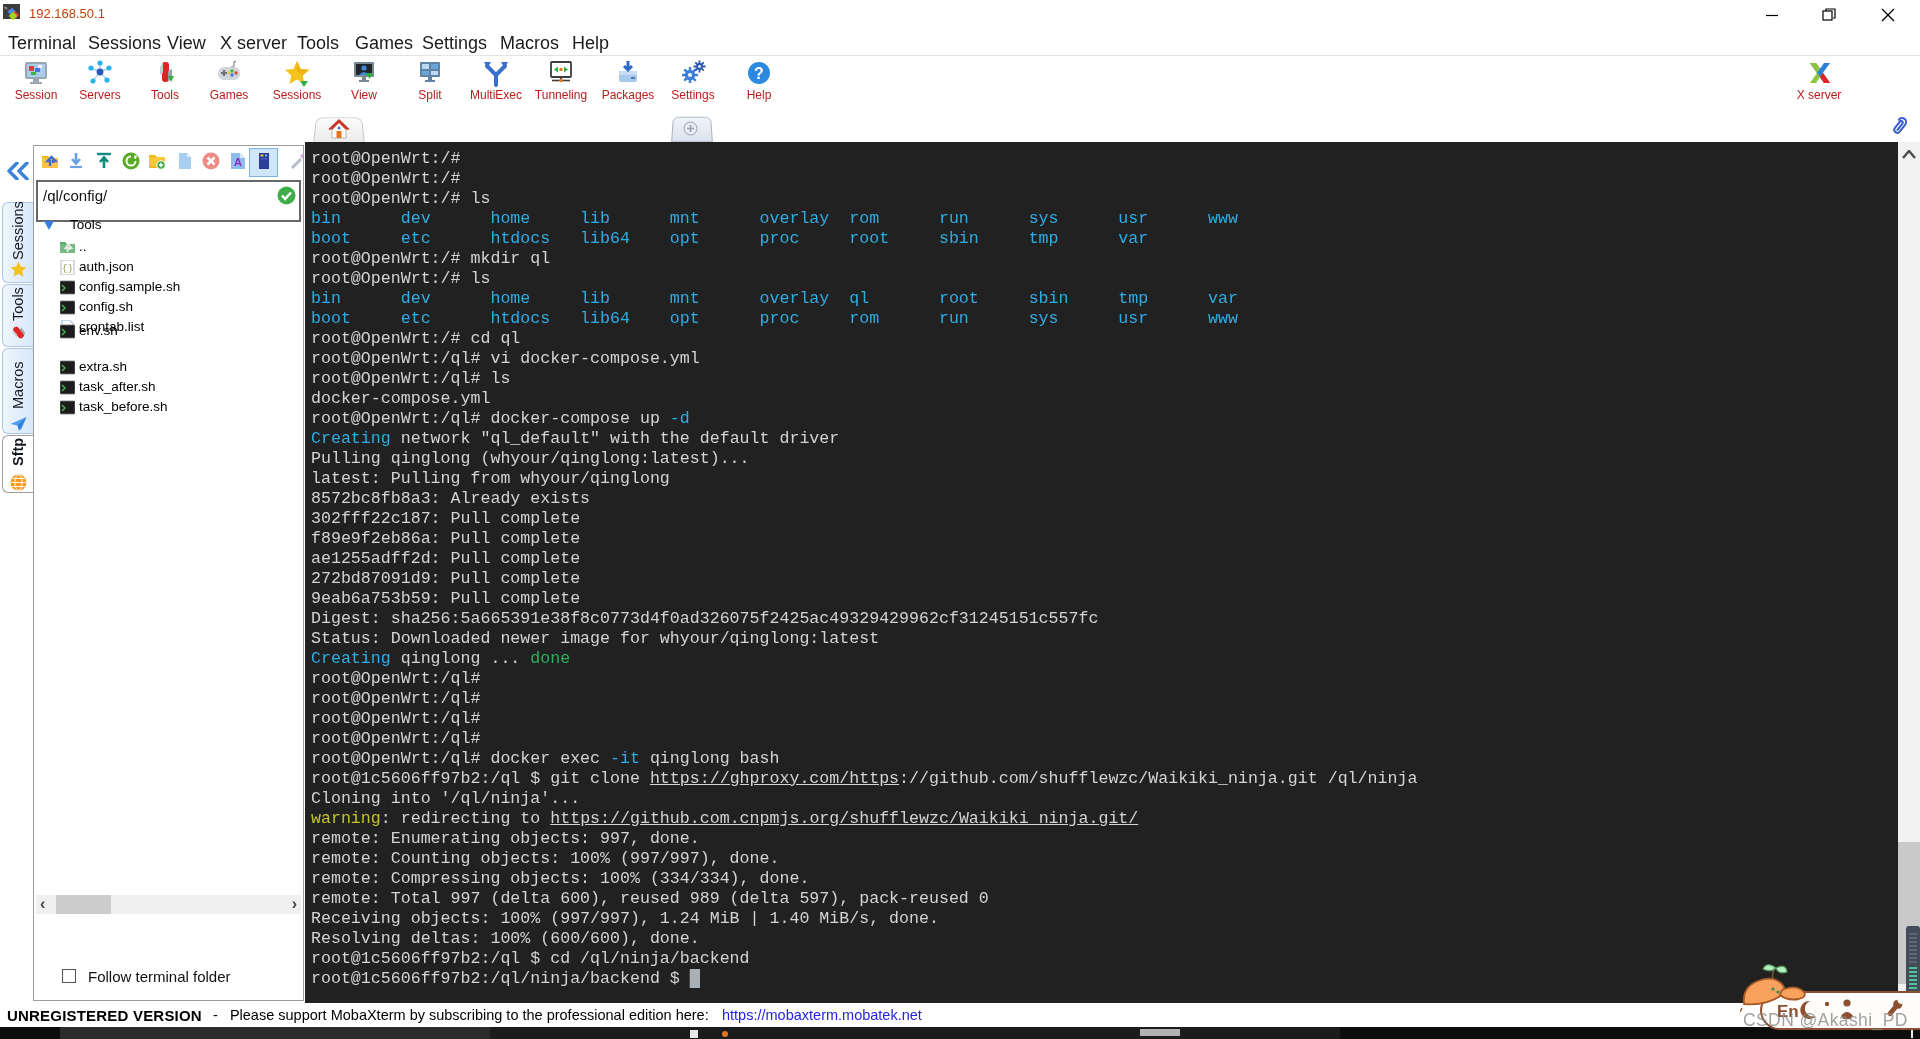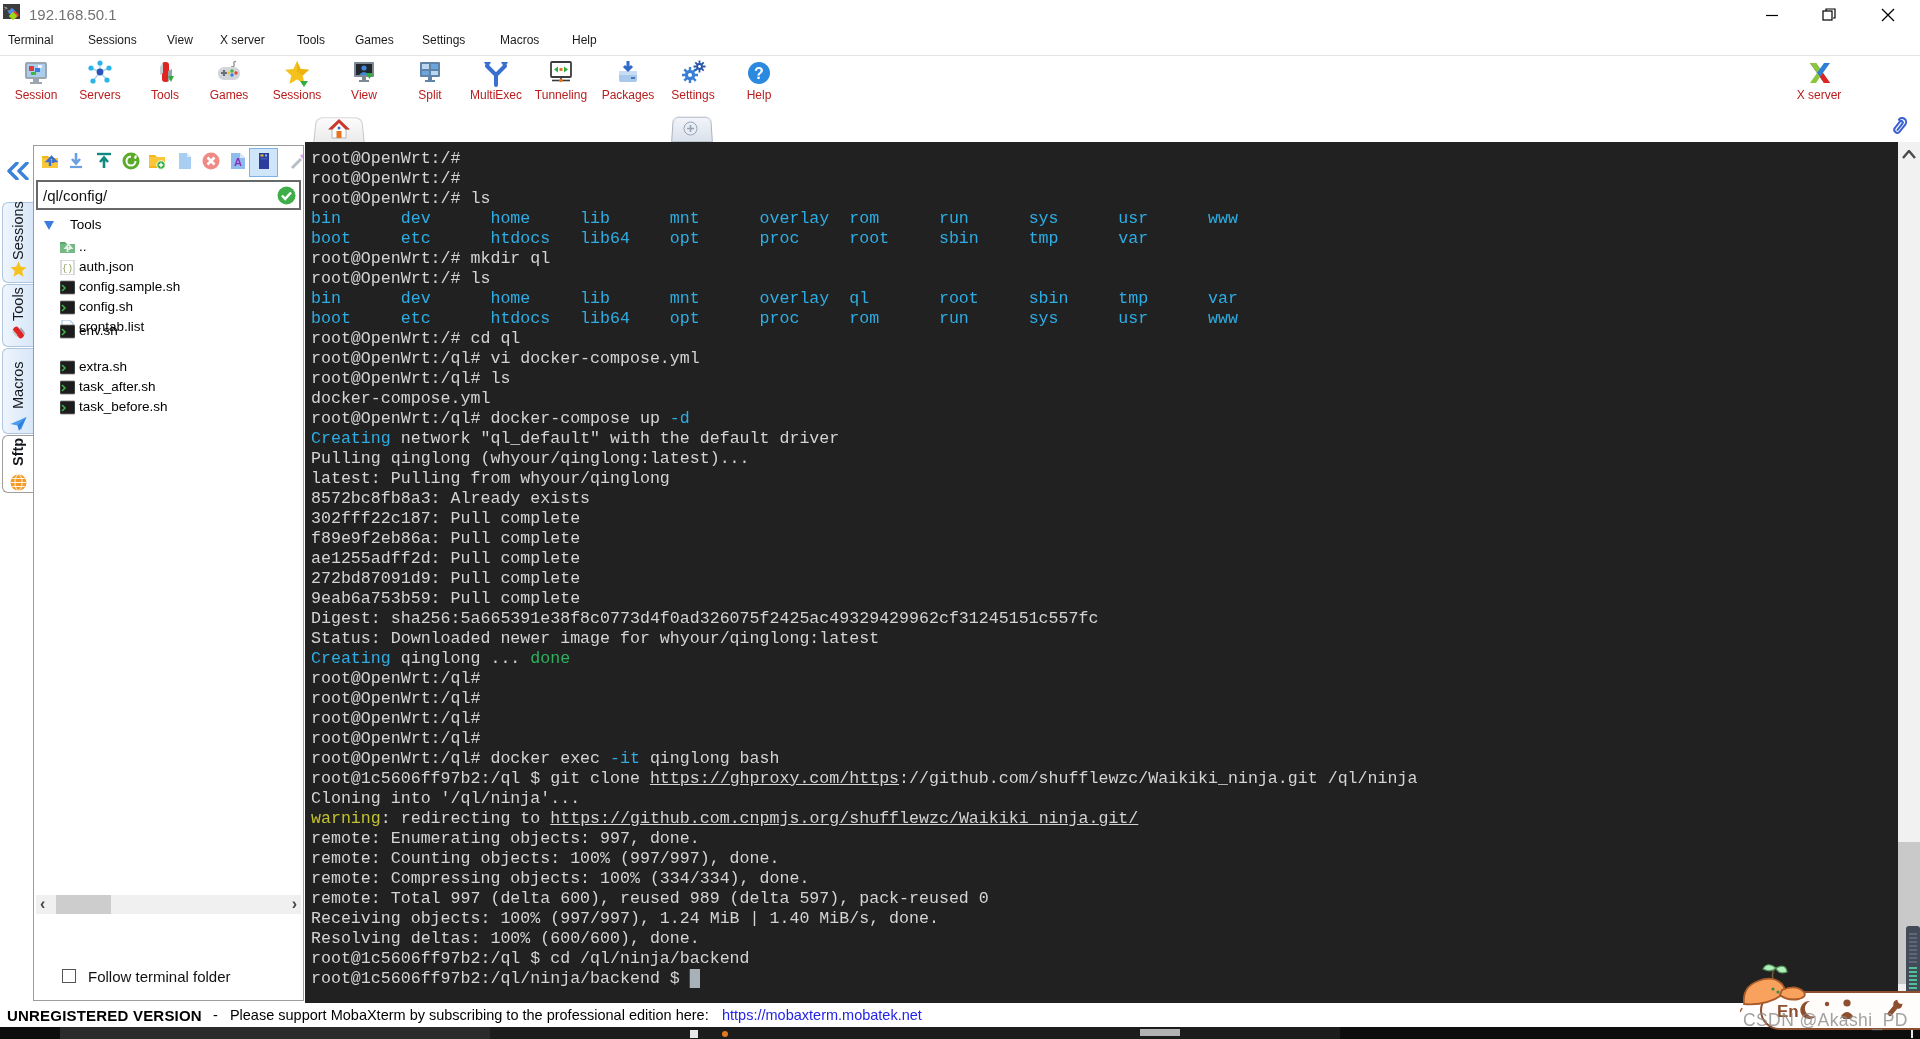--- a/index.html
+++ b/index.html
@@ -3,26 +3,26 @@
 <meta charset="utf-8">
 <style>
   * { margin:0; padding:0; box-sizing:border-box; }
   html,body { width:1920px; height:1039px; overflow:hidden; background:#ffffff;
     font-family:"Liberation Sans", sans-serif; }
   #win { position:absolute; left:0; top:0; width:1920px; height:1039px; }
   .abs { position:absolute; }
 
   
   #titlebar { left:0; top:0; width:1920px; height:29px; background:#ffffff; }
-  #title-text { left:29px; top:6px; font-size:15px; color:#737373; }
+  #title-text { left:29px; top:6px; font-size:13px; color:#c2410c; }
   .capbtn { top:8px; width:14px; height:14px; }
 
   
   #menubar { left:0; top:29px; width:1920px; height:27px; background:#ffffff;
-    border-bottom:1px solid #e4e4e4; font-size:12px; color:#1a1a1a; }
+    border-bottom:1px solid #e4e4e4; font-size:18px; color:#1a1a1a; }
   #menubar span { position:absolute; top:4px; }
 
   
   #toolbar { left:0; top:57px; width:1920px; height:51px; background:#ffffff; }
   .tbitem { position:absolute; top:0; width:64px; text-align:center; }
   .tbitem .ic { display:block; margin:2px auto 0; width:28px; height:28px; }
   .tbitem .lb { display:block; font-size:12px; color:#b91c1c; margin-top:1px; }
 
   
   #row2 { left:0; top:108px; width:1920px; height:37px; background:#ffffff; }
@@ -45,21 +45,21 @@
     border:1px solid #aec6e2; border-right:none; border-radius:6px 0 0 6px; }
   .vtab .vlabel { position:absolute; left:7px; color:#15181c; font-size:14.5px; white-space:nowrap;
     transform-origin:0 0; transform:rotate(-90deg); }
   .vtab .vicon { position:absolute; left:7px; width:17px; height:17px; }
   #panel { left:33px; top:145px; width:271px; height:856px; background:#ffffff;
     border:1px solid #9d9d9d; overflow:hidden; }
 
   
   .xico { position:absolute; width:18px; height:18px; }
 
-  #pathbox { position:absolute; left:2px; top:34px; width:265px; height:30px;
+  #pathbox { position:absolute; left:2px; top:34px; width:265px; height:42px;
     border:2px solid #686868; background:#fff;text-align:center; }
   #pathbox .ptext { position:absolute; left:5px; top:5px; font-size:15px; color:#111; }
 
   #filelist { position:absolute; left:2px; top:66px; width:265px; font-size:13.5px; color:#000; }
   .frow { position:absolute; left:0; height:20px; width:265px; }
   .frow .fic { position:absolute; left:24px; top:2px; width:15px; height:15px; }
   .frow .fname { position:absolute; left:43px; top:1px; }
 
   
   #hscroll { position:absolute; left:2px; top:749px; width:265px; height:19px; background:#f0f0f0; }

